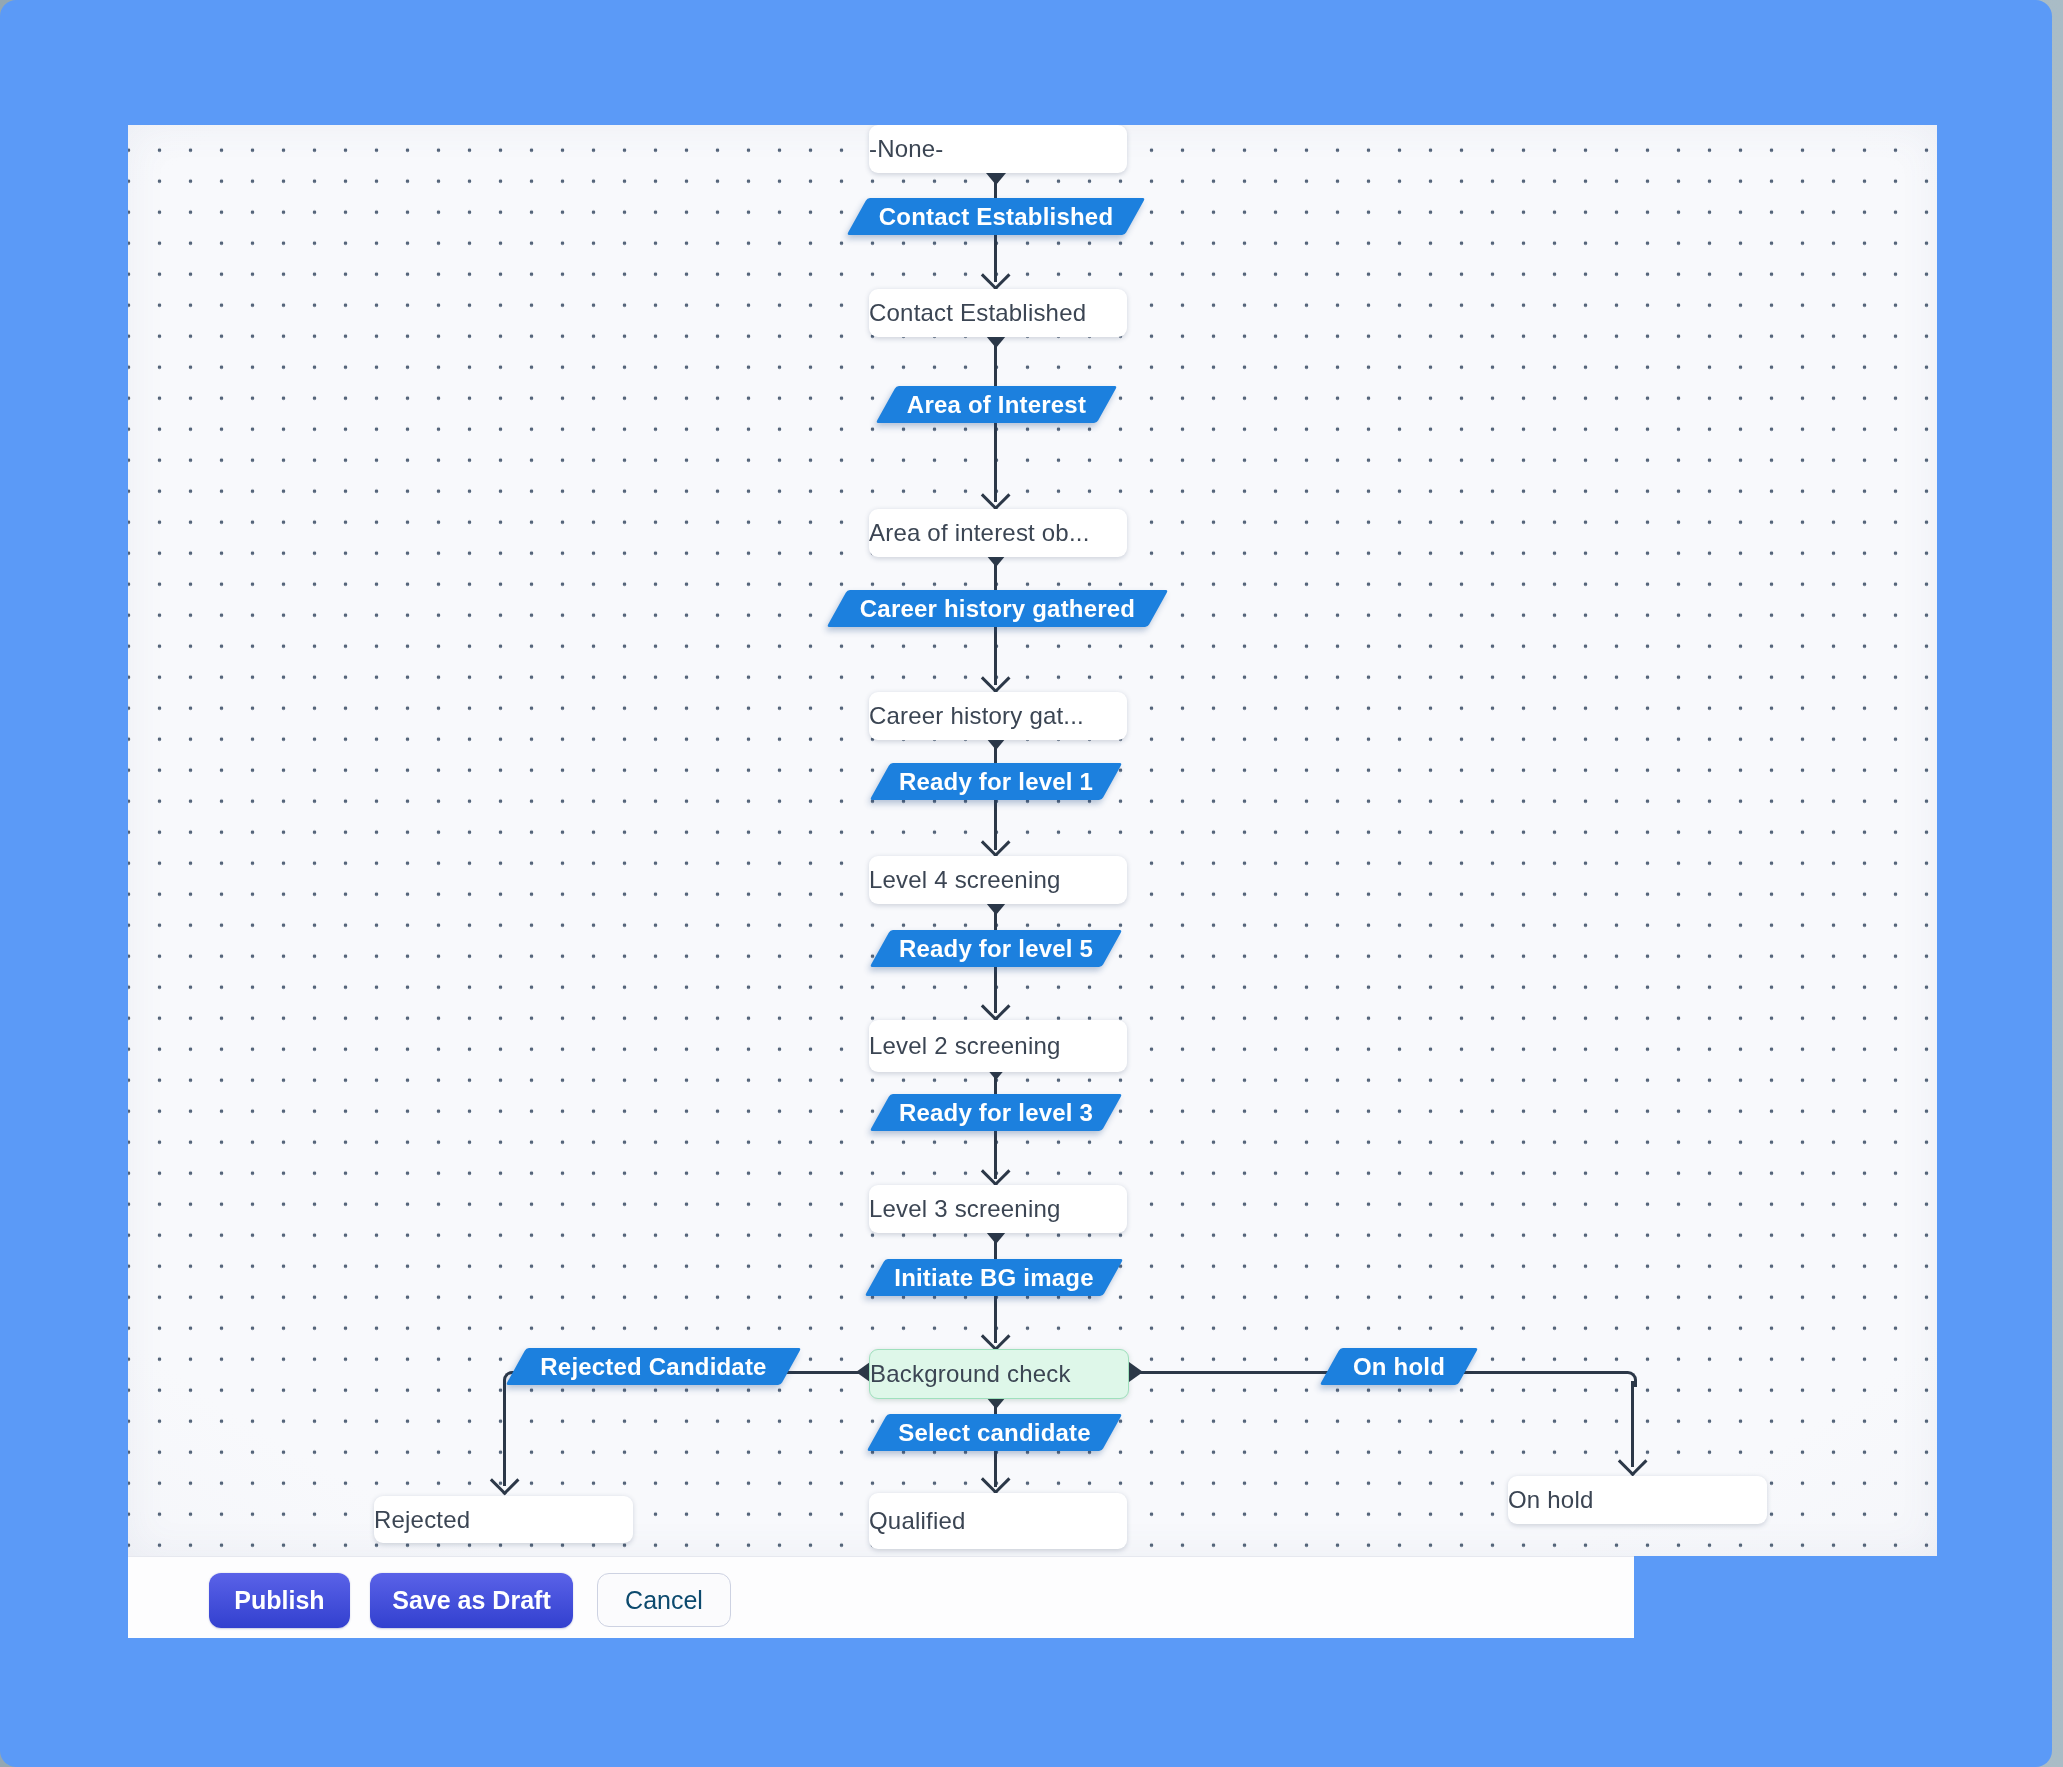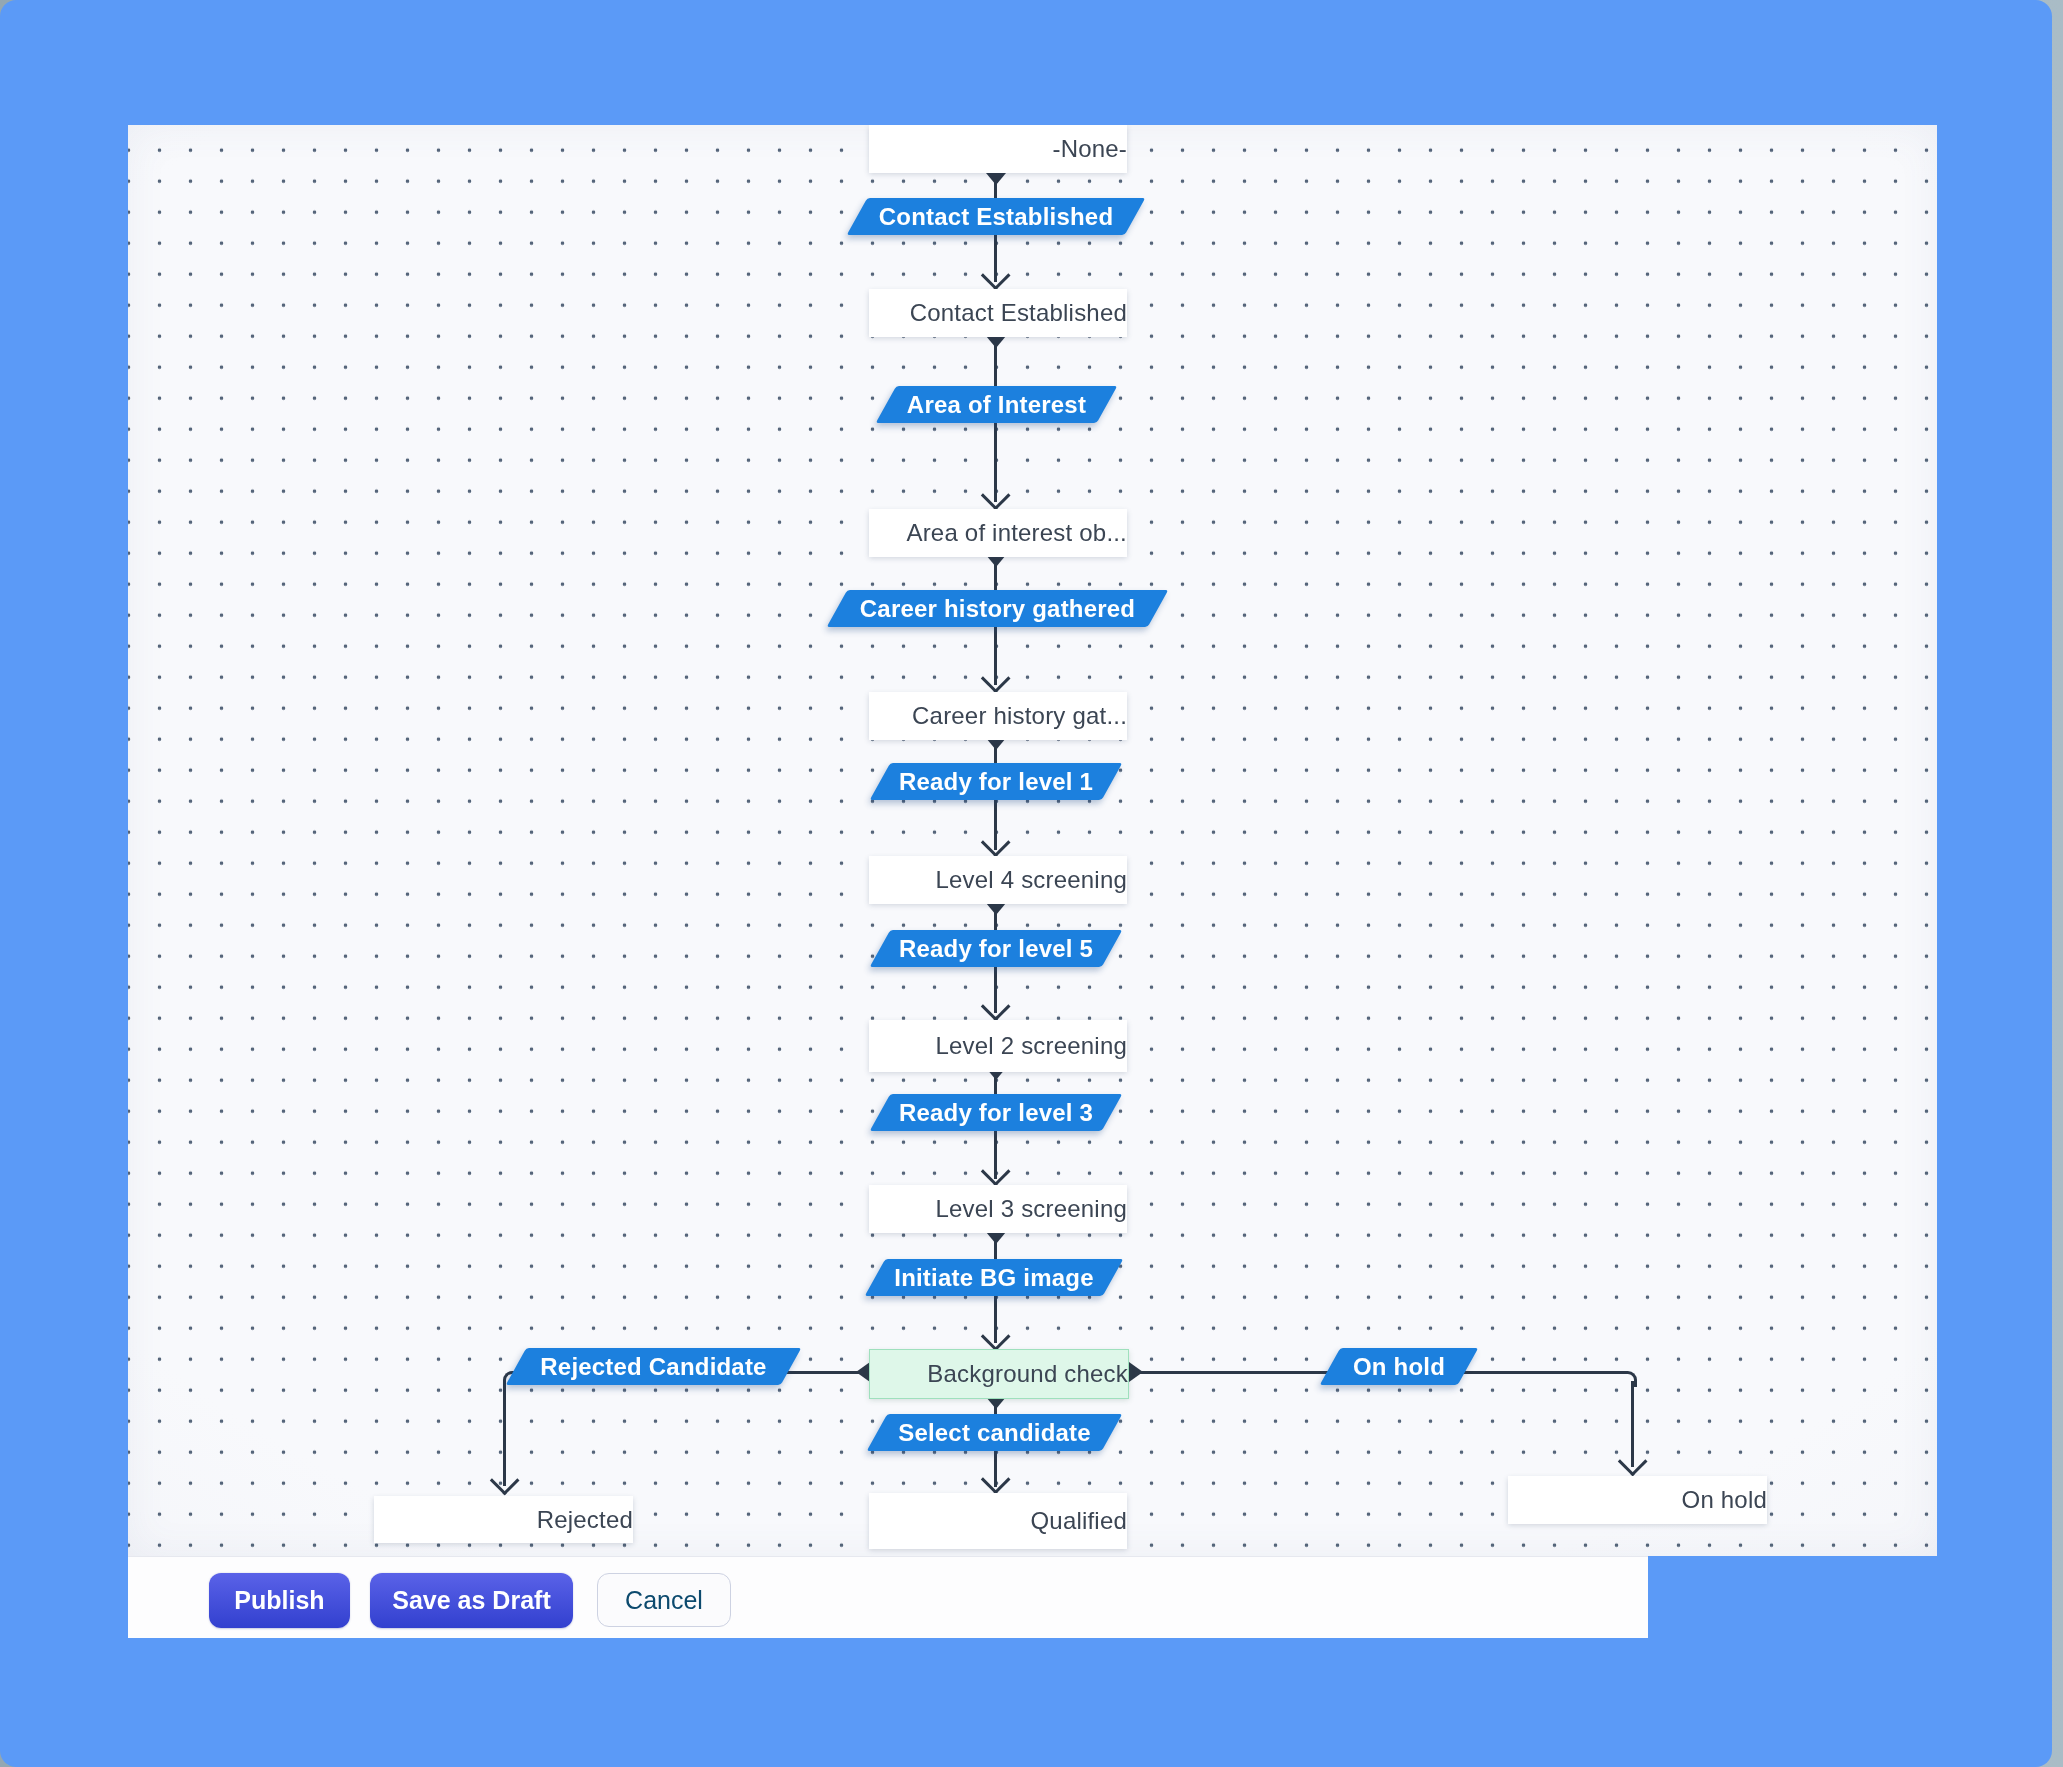--- a/index.html
+++ b/index.html
@@ -21,23 +21,23 @@
       radial-gradient(circle,#55657a 1.6px,rgba(85,101,122,0) 2.1px),
       radial-gradient(120% 110% at 50% 45%,#f8f9fc 55%,#ebedf4 100%);
     background-size:31px 31px,100% 100%;
     background-position:-15px 9.7px,0 0;
     box-shadow:inset 0 0 42px rgba(80,100,140,.07);
     overflow:hidden;
   }
   
   .state{
     position:absolute;width:258px;height:48px;z-index:3;
-    background:#ffffff;border-radius:0;
+    background:#ffffff;border-radius:9px;
     box-shadow:0 1.8px 5.5px rgba(44,66,96,.20);
-    display:flex;align-items:center;justify-content:flex-end;
+    display:flex;align-items:center;justify-content:flex-start;
     color:#3b4553;font-size:24px;letter-spacing:0.2px;white-space:nowrap;
   }
   .state.current{
     background:#def7e9;border:1.8px solid #9fe0bd;
     box-shadow:0 1.8px 5.5px rgba(44,96,66,.18);
   }
   
   .trans{
     position:absolute;height:37px;z-index:2;
     display:flex;align-items:center;justify-content:center;
@@ -68,21 +68,21 @@
     transform:rotate(45deg);}
   .corner-tl{position:absolute;width:12.8px;height:12.8px;z-index:1;
     border-left:3.2px solid #2c3848;border-top:3.2px solid #2c3848;
     border-top-left-radius:9.1px;}
   .corner-tr{position:absolute;width:12.8px;height:12.8px;z-index:1;
     border-right:3.2px solid #2c3848;border-top:3.2px solid #2c3848;
     border-top-right-radius:9.1px;}
   
   .footer{
     position:absolute;left:128px;top:1556px;width:1506px;height:81px;
-    background:#fdfdfe;border-top:0.9px solid #e6e8ef;padding-left:14px;
+    background:#fdfdfe;border-top:0.9px solid #e6e8ef;
   }
   .btn{
     position:absolute;top:16.4px;height:55px;border-radius:12px;
     display:flex;align-items:center;justify-content:center;
     font-size:25px;cursor:pointer;box-sizing:border-box;
   }
   .btn.primary{
     color:#ffffff;font-weight:600;
     background:linear-gradient(to bottom,#5a62e8,#3240cf);
     box-shadow:0 0.9px 1.8px rgba(40,50,140,.25);

